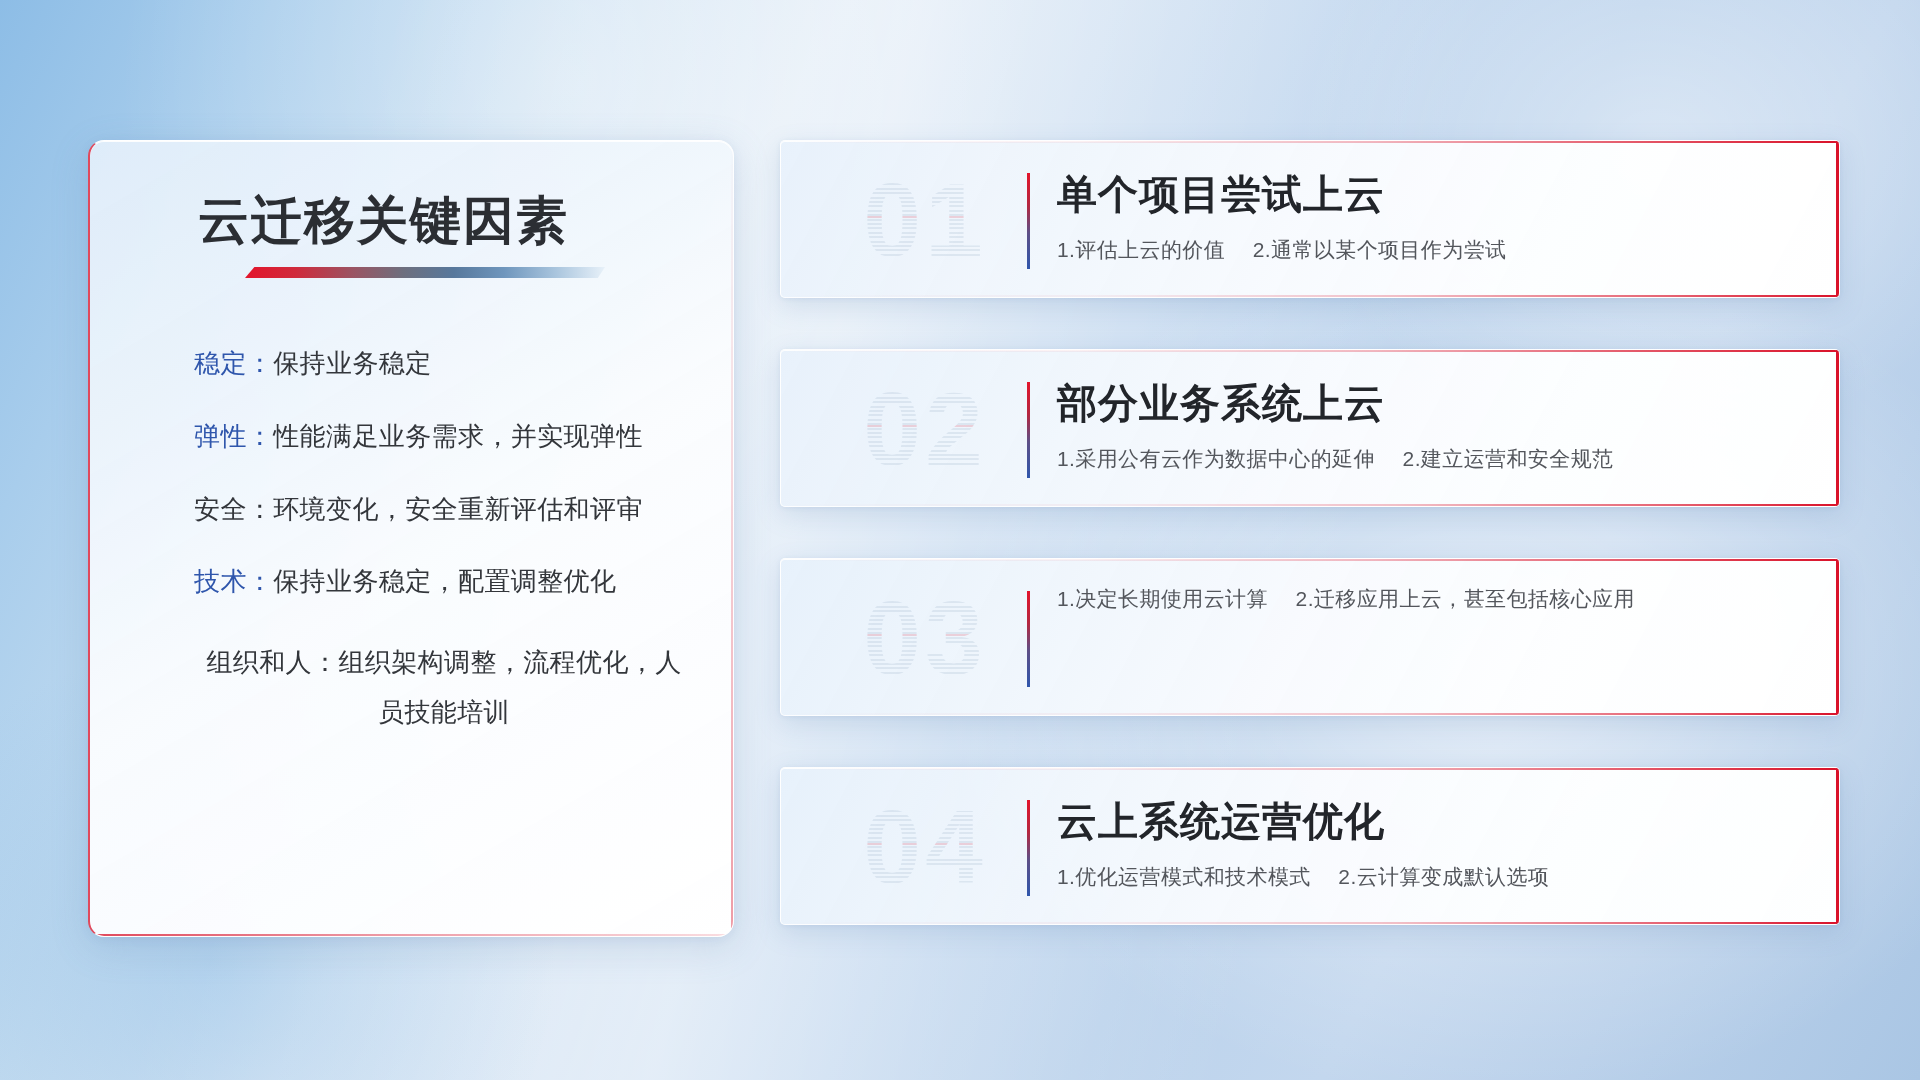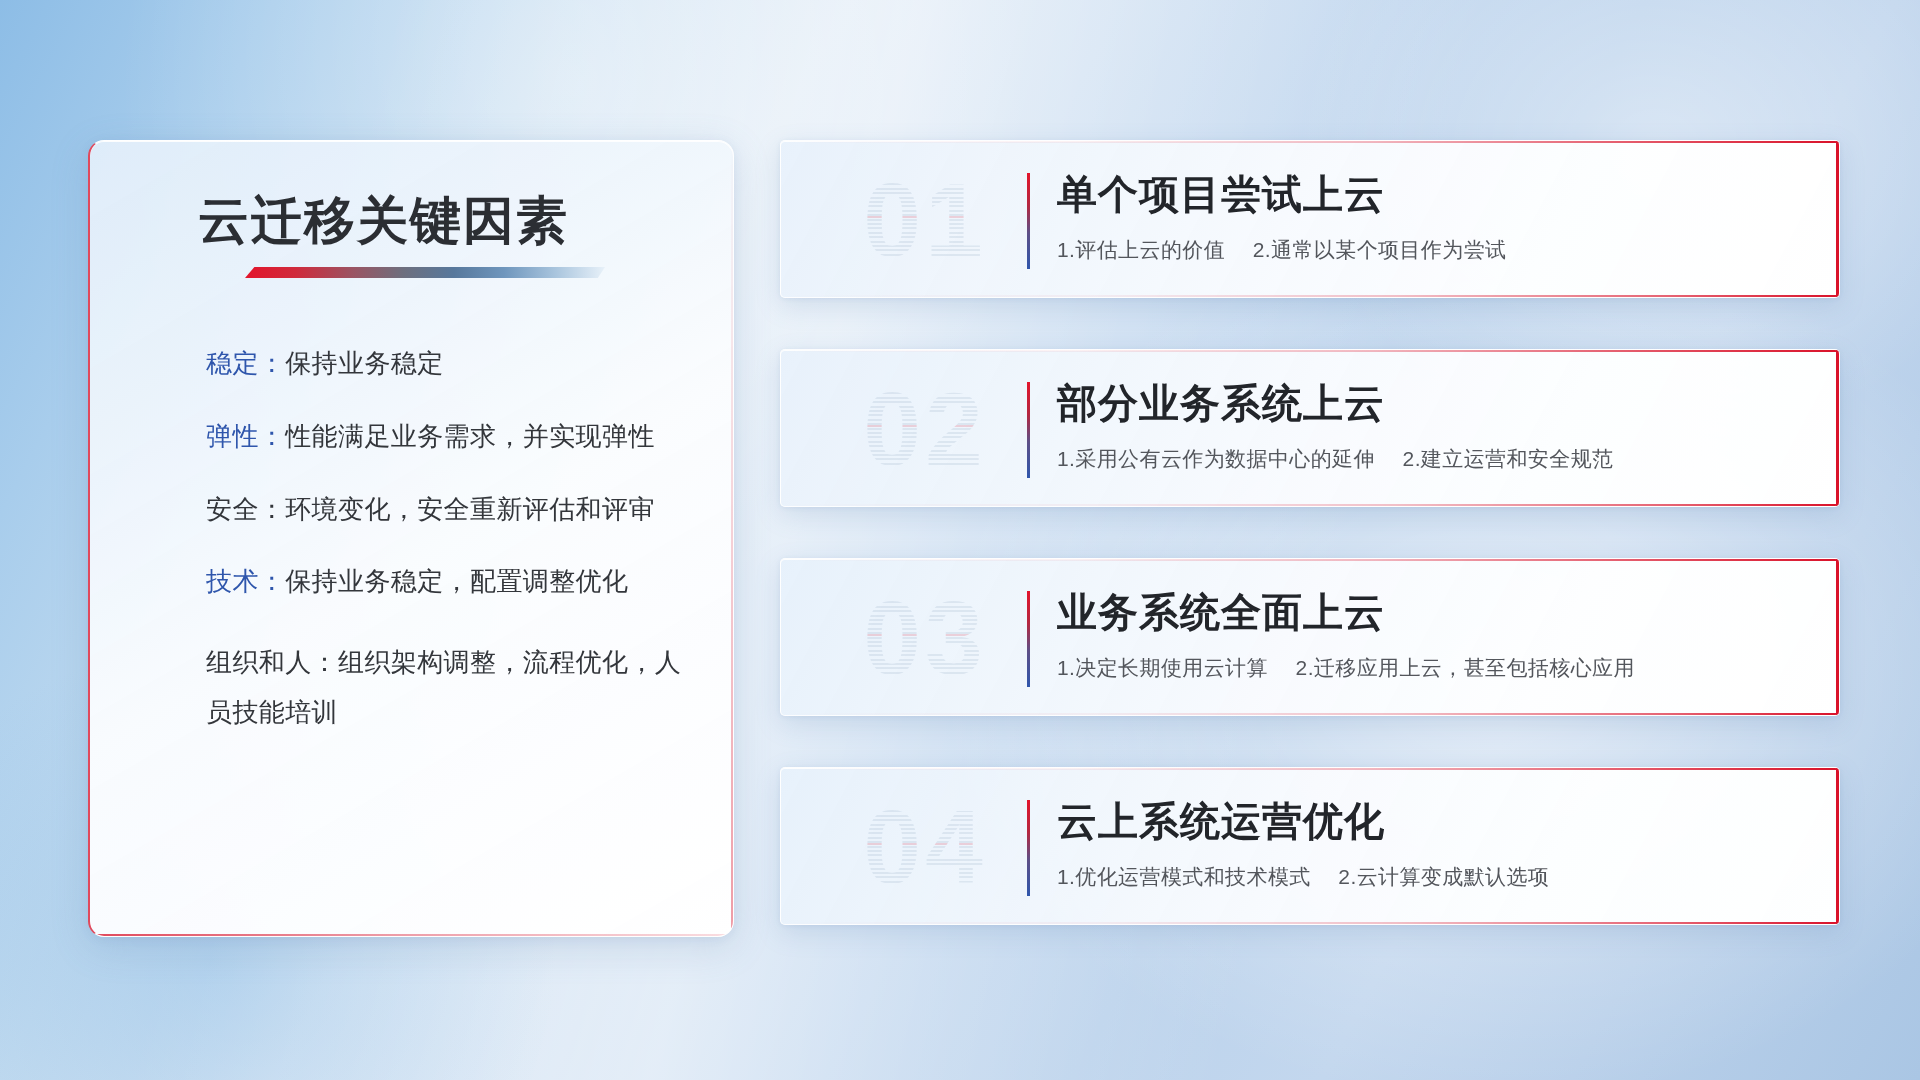--- a/index.html
+++ b/index.html
@@ -98,32 +98,32 @@
       #6d6f7e 44%,
       #57789c 58%,
       #6f96bd 72%,
       #a8c4dd 86%,
       rgba(200,220,238,0.25) 100%);
     clip-path:polygon(2.6% 0, 100% 0, 98% 100%, 0% 100%);
   }
 
   #panel-list {
     position:absolute;
-    left:116px; top:206px;
+    left:104px; top:206px;
     width:500px;
   }
   .panel-row {
     font-size:26px;
     line-height:1.26;
     margin-bottom:40px;
     color:#33363b;
     letter-spacing:0.4px;
     white-space:nowrap;
   }
-  .panel-row.wrapline { white-space:normal; line-height:1.92; margin-bottom:0; }
+  .panel-row.wrapline { white-space:normal; line-height:1.92; margin-bottom:0;text-align:center; }
   .row-key       { color:#2f56ac; }
   .row-key.muted { color:#33363b; }
 
   
   #cards { position:absolute; left:780px; top:0; }
   .card {
     position:absolute;
     width:1060px; height:158px;
     border-radius:5px;
     background:linear-gradient(118deg,
@@ -293,21 +293,20 @@
     </div>
 
     <div class="card" style="top:558px">
       <div class="card-edge-top"></div>
       <div class="card-edge-bottom"></div>
       <div class="card-edge-right"></div>
       <div class="card-number-shadow">03</div>
       <div class="card-number-tint">03</div>
       <div class="card-divider"></div>
       <div class="card-body">
-        <div class="card-title">业务系统全面上云</div>
         <div class="card-desc">1.决定长期使用云计算　 2.迁移应用上云，甚至包括核心应用</div>
       </div>
     </div>
 
     <div class="card" style="top:767px">
       <div class="card-edge-top"></div>
       <div class="card-edge-bottom"></div>
       <div class="card-edge-right"></div>
       <div class="card-number-shadow">04</div>
       <div class="card-number-tint">04</div>

